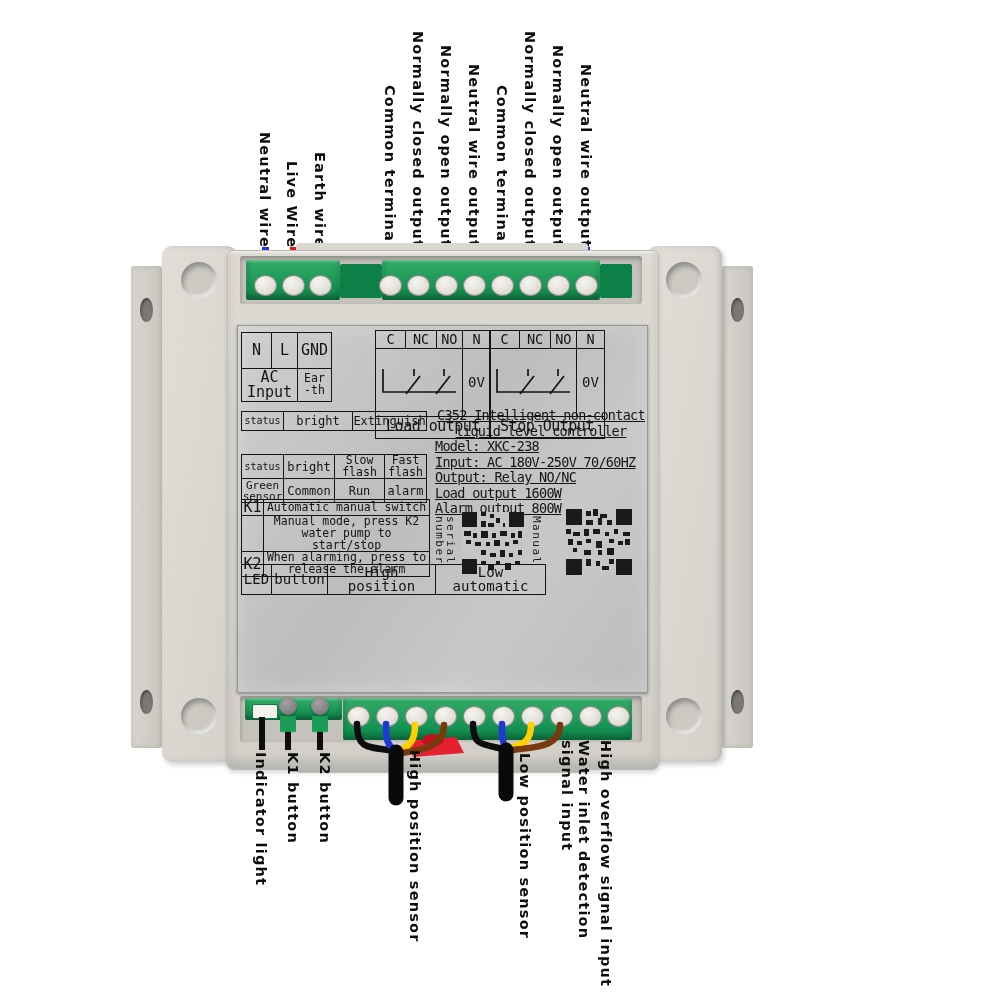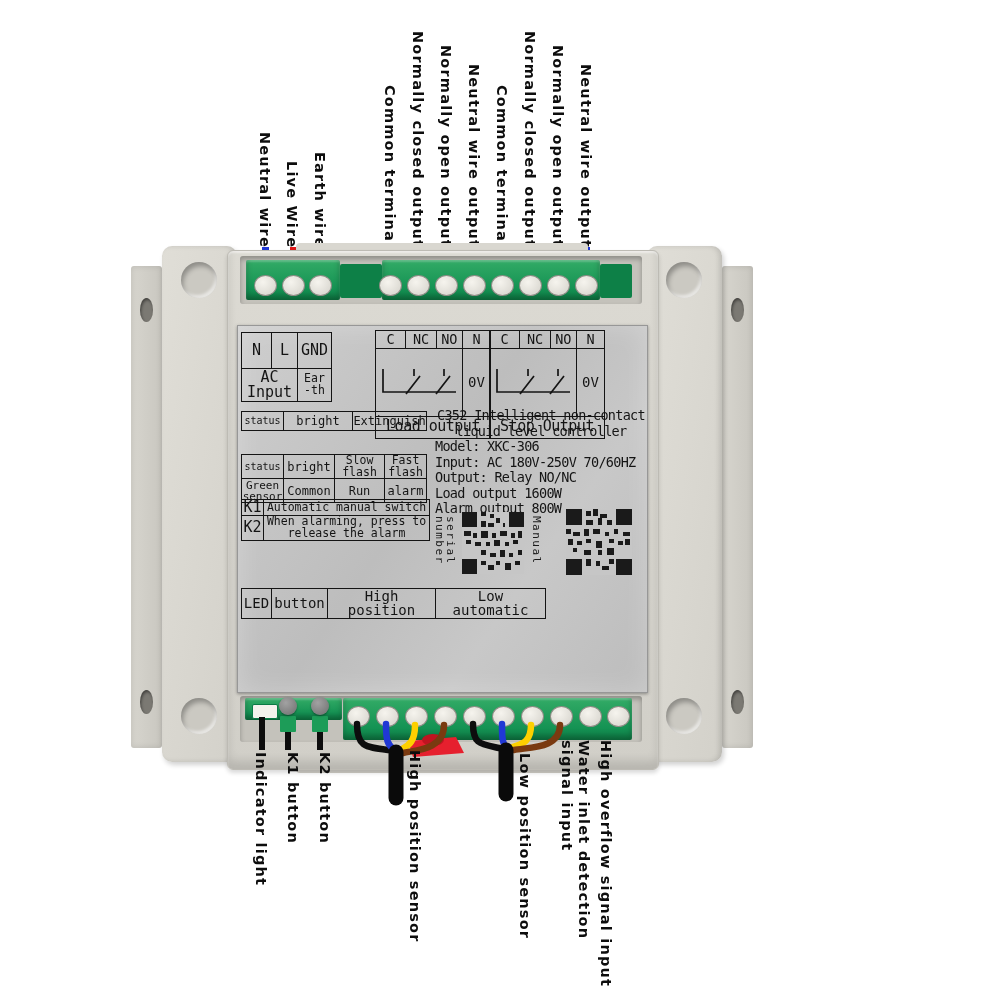--- a/index.html
+++ b/index.html
@@ -51,21 +51,21 @@
      font-family:"DejaVu Sans Mono",monospace;}
   .t td{border:1.5px solid #141414;text-align:center;vertical-align:middle;padding:0;
         line-height:1.02;white-space:pre-line;overflow:hidden;}
   .f10{font-size:10px;}  .f11{font-size:11px;}  .f115{font-size:11.5px;}
   .f12{font-size:12px;}  .f13{font-size:15px;}  .f135{font-size:13.5px;}
   .f14{font-size:14px;}  .f15{font-size:15px;}  .f17{font-size:17px;letter-spacing:-1px;}
   .f18{font-size:18px;letter-spacing:-1px;}
   .lft{text-align:left;padding-left:2px;}
   .cap{font-size:15px;letter-spacing:-0.5px;}
   .info{position:absolute;left:197px;top:82px;width:212px;color:#141414;
-        font:13.5px "DejaVu Sans Mono",monospace;letter-spacing:-0.7px;line-height:15.5px;white-space:nowrap;}
+        font:13.5px "DejaVu Sans Mono",monospace;letter-spacing:-0.7px;line-height:15.5px;white-space:nowrap;text-decoration:underline;}
   .info .c{text-align:center;}
   .fr b{display:block;font-weight:normal;font-size:10.5px;line-height:10px;}
   .fr .bar{display:block;width:17px;height:1.5px;background:#141414;margin:1px auto;transform:rotate(-9deg);}
   .qr{position:absolute;}
   .relay-svg{display:block;margin:2px auto 0;}
 </style>
 </head>
 <body>
 
 <div class="scene">
@@ -258,32 +258,37 @@
     <table class="t" style="left:3px;top:173px">
       <colgroup>
           <col style="width:22px">
           <col style="width:166px">
         </colgroup>
       <tbody>
           <tr style="height:14px">
         <td class="f13">K1</td>
         <td class="f115 lft">Automatic manual switch</td>
       </tr>
+      <tr style="height:25px">
+        <td></td>
+        <td class="f115 lft">Manual mode, press K2
+water pump to start/stop</td>
+      </tr>
       <tr style="height:23px">
         <td class="f13">K2</td>
         <td class="f115 lft">When alarming, press to
 release the alarm</td>
       </tr>
     </tbody>
       </table>
 
     <div class="info">
       <div class="c">C352 Intelligent non-contact</div>
       <div class="c">liquid level controller</div>
-      <div>Model: XKC-306</div>
+      <div>Model: XKC-238</div>
       <div>Input: AC 180V-250V 70/60HZ</div>
       <div>Output: Relay NO/NC</div>
       <div>Load output 1600W</div>
       <div>Alarm output 800W</div>
     </div>
 
     <div class="vside" style="left:196px;top:190px">serial
 number</div>
     <svg class="qr" style="left:224px;top:186px" width="62" height="62" viewBox="0 0 29 29" shape-rendering="crispEdges">
       <rect x="0" y="0" width="29" height="29" fill="#c6c6c6"></rect>
@@ -354,21 +359,21 @@
         <rect x="8" y="18" width="3" height="2"></rect>
           <rect x="14" y="18" width="2" height="2"></rect>
           <rect x="18" y="17" width="3" height="3"></rect>
         <rect x="9" y="22" width="2" height="3"></rect>
           <rect x="13" y="23" width="2" height="2"></rect>
           <rect x="16" y="25" width="3" height="2"></rect>
         <rect x="19" y="22" width="2" height="2"></rect>
       </g>
     </svg>
 
-    <table class="t" style="left:3px;top:262px">
+    <table class="t" style="left:3px;top:238px">
       <colgroup>
         <col style="width:30px">
           <col style="width:28px">
           <col style="width:28px">
           <col style="width:28px">
         <col style="width:28px">
           <col style="width:25px">
           <col style="width:27px">
           <col style="width:28px">
         <col style="width:30px">

